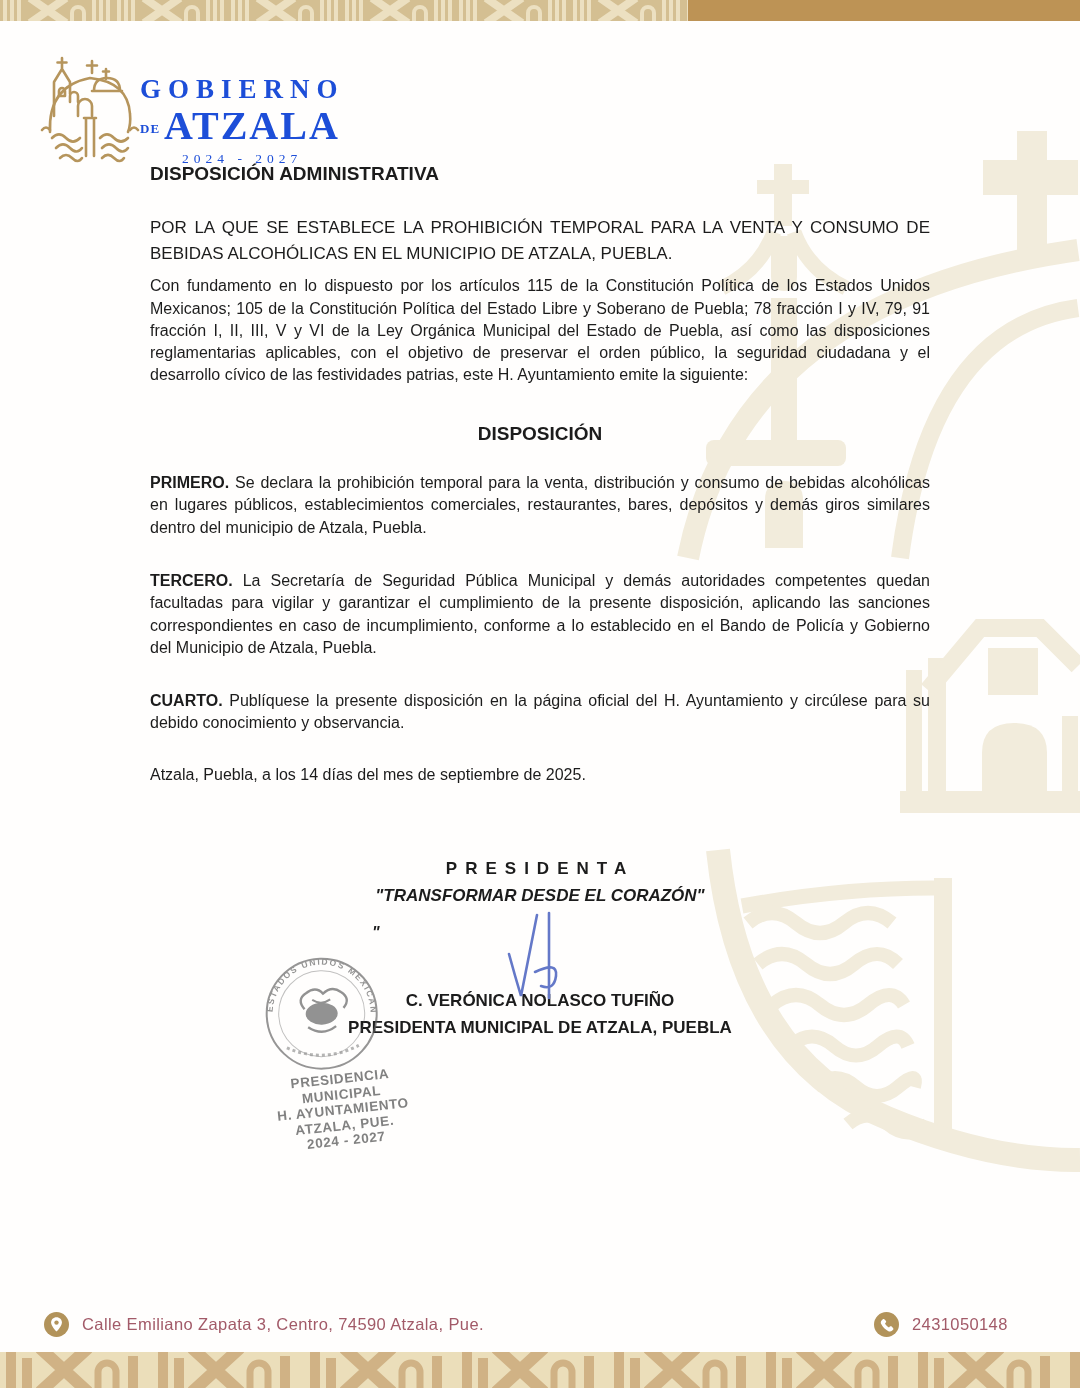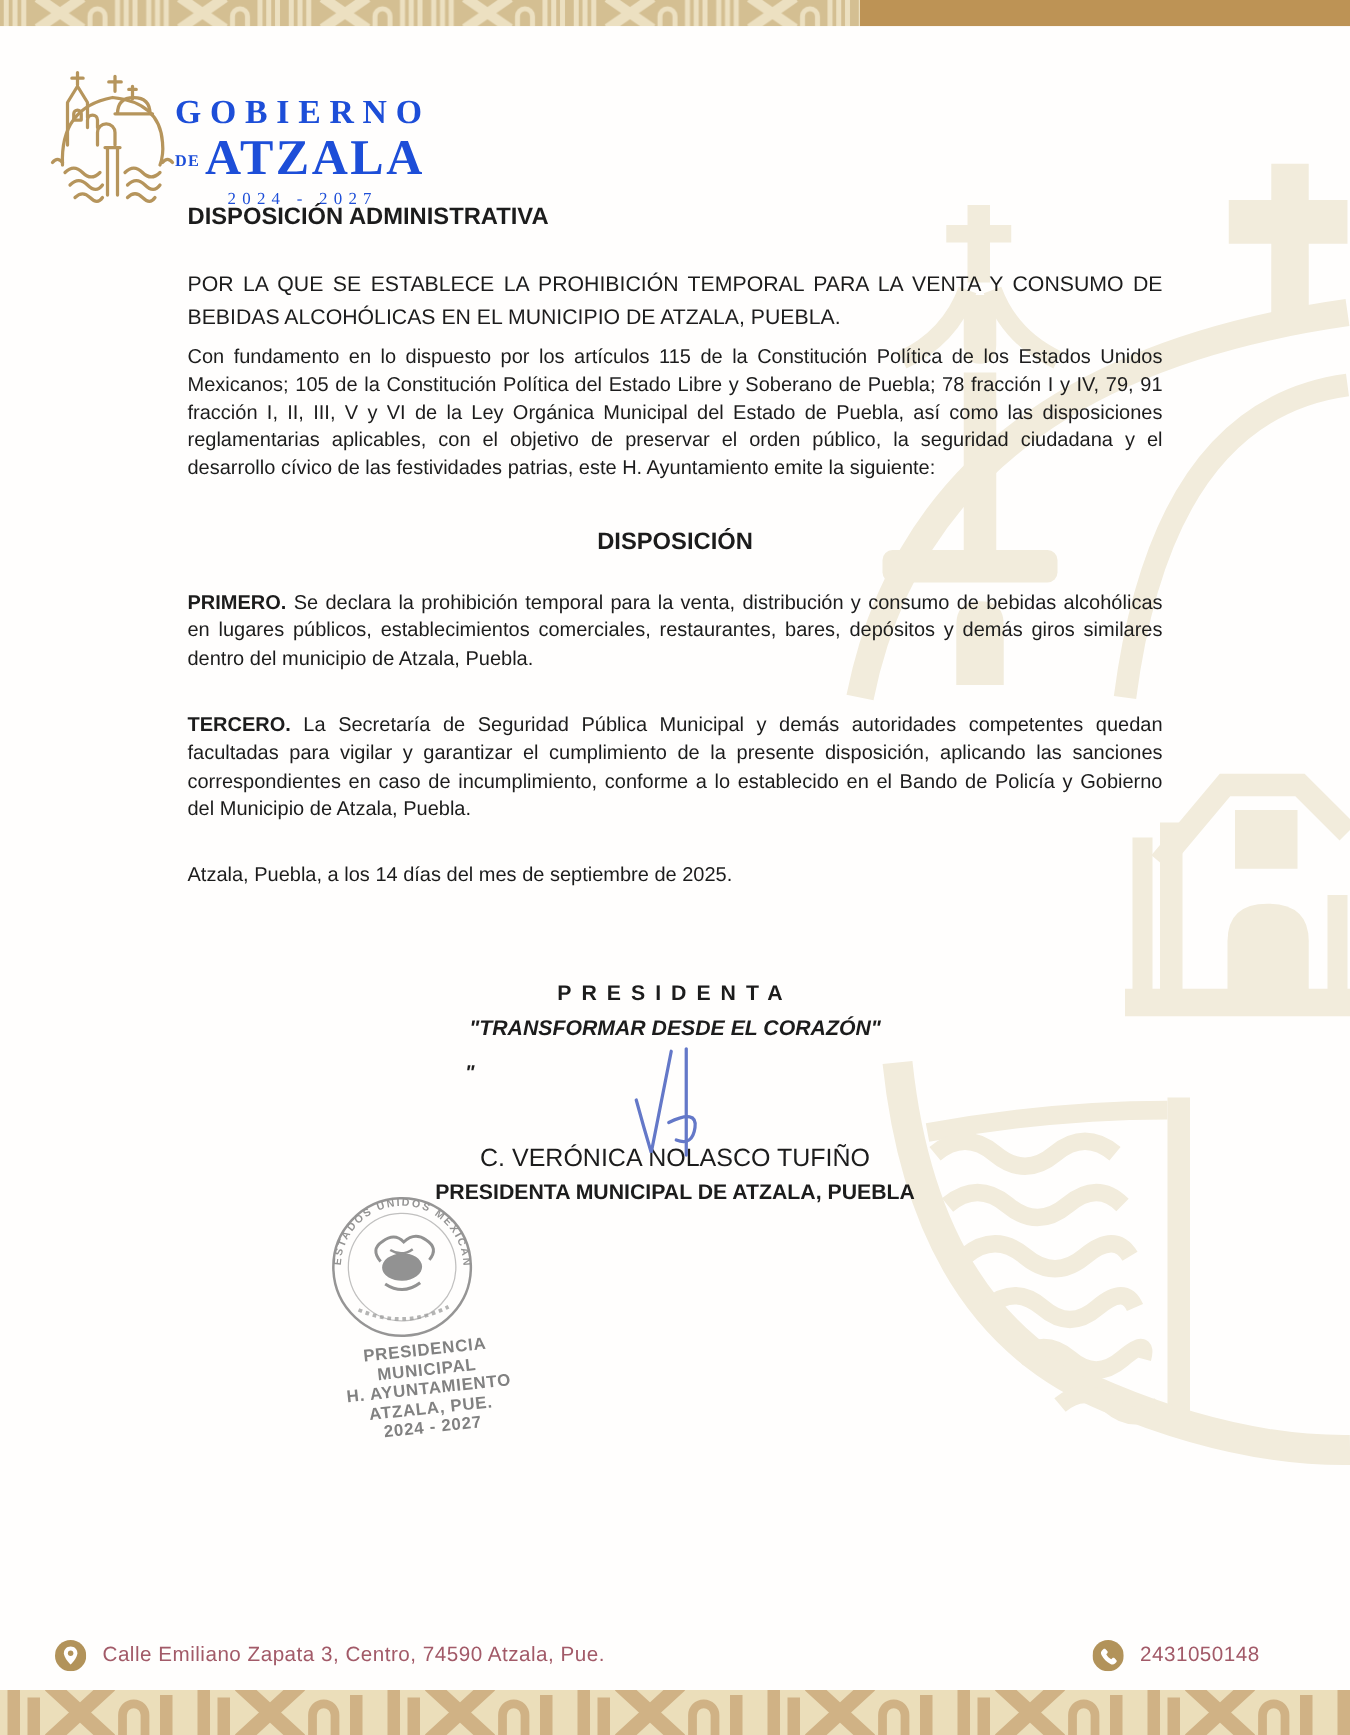--- a/index.html
+++ b/index.html
@@ -33,21 +33,21 @@
   .article-1{line-height:24px;margin-bottom:28px;}
   .article-3{margin-bottom:29px;}
   .dateline{text-align:left;margin:0;}
   
   .closing{margin-top:72px;text-align:center;position:relative;}
   .atentamente{font-size:17px;font-weight:bold;letter-spacing:8px;margin:0 0 5px;}
   .motto{font-size:17px;font-weight:bold;font-style:italic;margin:0;}
   .sig-zone{position:relative;height:82px;}
   .stray-quote{position:absolute;left:222px;top:14px;font-size:16px;font-weight:bold;font-style:italic;}
   .signature{position:absolute;left:355px;top:2px;}
-  .signer-name{font-size:20px;font-weight:normal;margin:0 0 5px;}
+  .signer-name{font-size:17px;font-weight:bold;margin:0 0 5px;}
   .signer-title{font-size:17px;font-weight:bold;margin:0;}
   
   .stamp{position:absolute;left:256px;top:953px;width:170px;opacity:0.82;transform:rotate(-2deg);}
   .stamp-lines{margin-top:-8px;transform:rotate(-4deg);color:#666666;font-weight:bold;
     font-size:13.5px;line-height:15.5px;letter-spacing:0.6px;text-align:center;}
   
   .footer{position:absolute;top:1306px;left:0;width:1080px;height:42px;font-size:16.5px;color:#a25a68;}
   .footer-item{position:absolute;display:flex;align-items:center;gap:13px;letter-spacing:0.4px;}
   .footer-address{left:44px;top:6px;}
   .footer-phone{left:874px;top:6px;}
@@ -147,20 +147,21 @@
 
     <p class="intro">Con fundamento en lo dispuesto por los artículos 115 de la Constitución Política de los Estados Unidos Mexicanos; 105 de la Constitución Política del Estado Libre y Soberano de Puebla; 78 fracción I y IV, 79, 91 fracción I, II, III, V y VI de la Ley Orgánica Municipal del Estado de Puebla, así como las disposiciones reglamentarias aplicables, con el objetivo de preservar el orden público, la seguridad ciudadana y el desarrollo cívico de las festividades patrias, este H. Ayuntamiento emite la siguiente:</p>
 
     <h2 class="section-heading">DISPOSICIÓN</h2>
 
     <p class="article article-0"><b class="lbl">PRIMERO.</b><span> Se declara la prohibición temporal para la venta, distribución y consumo de bebidas alcohólicas en lugares públicos, establecimientos comerciales, restaurantes, bares, depósitos y demás giros similares dentro del municipio de Atzala, Puebla.</span></p>
 
 
     <p class="article article-2"><b class="lbl">TERCERO.</b><span> La Secretaría de Seguridad Pública Municipal y demás autoridades competentes quedan facultadas para vigilar y garantizar el cumplimiento de la presente disposición, aplicando las sanciones correspondientes en caso de incumplimiento, conforme a lo establecido en el Bando de Policía y Gobierno del Municipio de Atzala, Puebla.</span></p>
 
+    <p class="article article-3"><b class="lbl">CUARTO.</b><span> Publíquese la presente disposición en la página oficial del H. Ayuntamiento y circúlese para su debido conocimiento y observancia.</span></p>
 
     <p class="dateline">Atzala, Puebla, a los 14 días del mes de septiembre de 2025.</p>
 
     <div class="closing">
       <p class="atentamente">PRESIDENTA</p>
       <p class="motto">"TRANSFORMAR DESDE EL CORAZÓN"</p>
       <div class="sig-zone">
         <span class="stray-quote">"</span>
         <svg class="signature" width="70" height="92" viewBox="0 0 70 92">
           <g stroke="#6478c8" stroke-width="2.6" fill="none" stroke-linecap="round">

